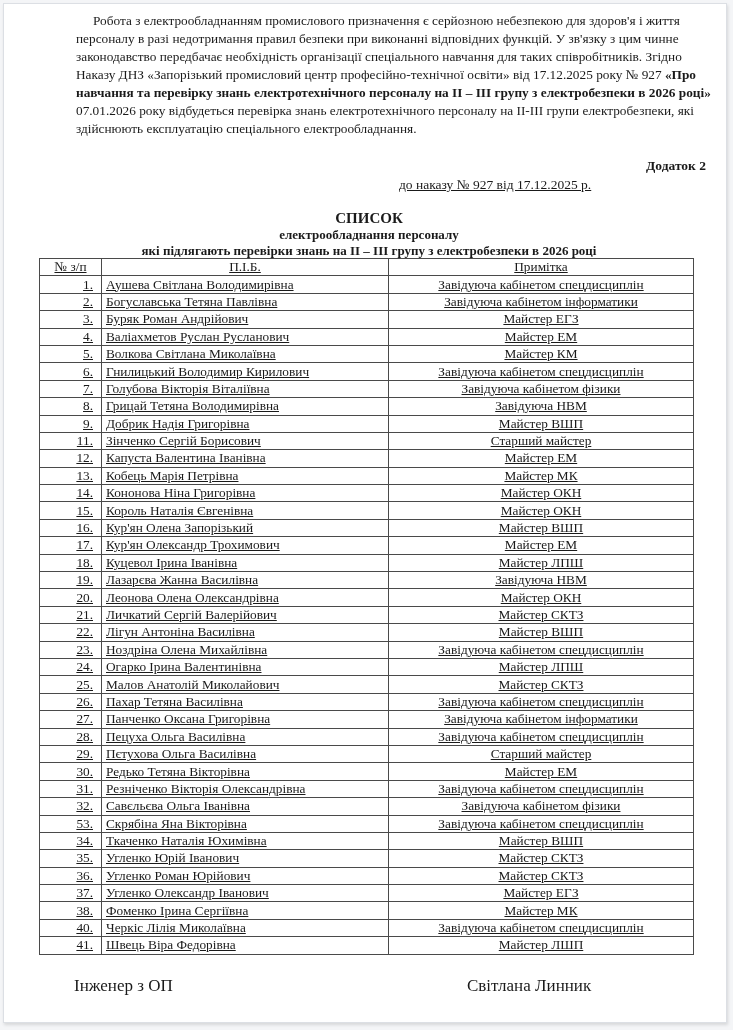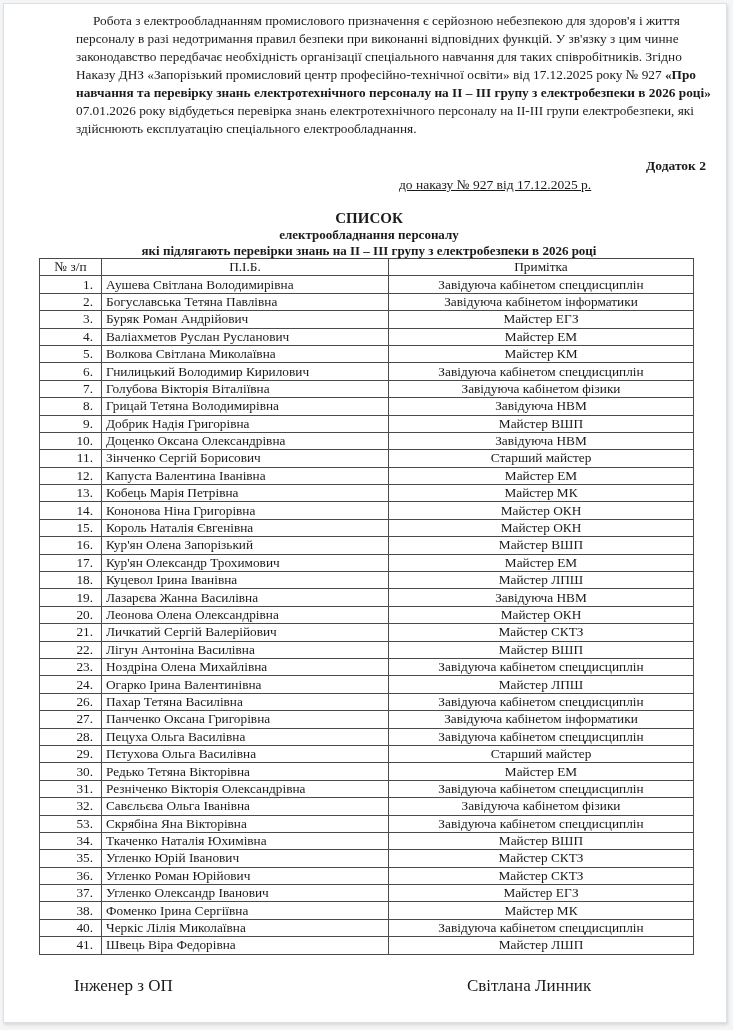--- a/index.html
+++ b/index.html
@@ -72,20 +72,21 @@
     font-size: 13px;
     line-height: 16px;
   }
   table.list {
     position: absolute;
     left: 35px;
     top: 254px;
     width: 655px;
     border-collapse: collapse;
     font-size: 13.3px;
+    text-decoration: underline;
   }
   table.list td, table.list th {
     border: 1px solid #4a4a4a;
     padding: 0 4px;
     height: 16.4px;
     line-height: 16px;
     font-weight: normal;
     white-space: nowrap;
   }
   table.list .c-num { width: 49px; text-align: right; padding-right: 8px; }
@@ -167,25 +168,20 @@
           <td class="c-num">8.</td>
           <td class="c-name">Грицай Тетяна Володимирівна</td>
           <td class="c-note">Завідуюча  НВМ</td>
         </tr>
         <tr>
           <td class="c-num">9.</td>
           <td class="c-name">Добрик Надія Григорівна</td>
           <td class="c-note">Майстер ВШП</td>
         </tr>
         <tr>
-          <td class="c-num">10.</td>
-          <td class="c-name">Доценко Оксана Олександрівна</td>
-          <td class="c-note">Завідуюча НВМ</td>
-        </tr>
-        <tr>
           <td class="c-num">11.</td>
           <td class="c-name">Зінченко Сергій Борисович</td>
           <td class="c-note">Старший майстер</td>
         </tr>
         <tr>
           <td class="c-num">12.</td>
           <td class="c-name">Капуста Валентина Іванівна</td>
           <td class="c-note">Майстер ЕМ</td>
         </tr>
         <tr>
@@ -242,20 +238,25 @@
           <td class="c-num">23.</td>
           <td class="c-name">Ноздріна Олена Михайлівна</td>
           <td class="c-note">Завідуюча кабінетом спецдисциплін</td>
         </tr>
         <tr>
           <td class="c-num">24.</td>
           <td class="c-name">Огарко Ірина Валентинівна</td>
           <td class="c-note">Майстер ЛПШ</td>
         </tr>
         <tr>
+          <td class="c-num">25.</td>
+          <td class="c-name">Малов Анатолій Миколайович</td>
+          <td class="c-note">Майстер СКТЗ</td>
+        </tr>
+        <tr>
           <td class="c-num">26.</td>
           <td class="c-name">Пахар Тетяна Василівна</td>
           <td class="c-note">Завідуюча кабінетом спецдисциплін</td>
         </tr>
         <tr>
           <td class="c-num">27.</td>
           <td class="c-name">Панченко Оксана Григорівна</td>
           <td class="c-note">Завідуюча кабінетом інформатики</td>
         </tr>
         <tr>

